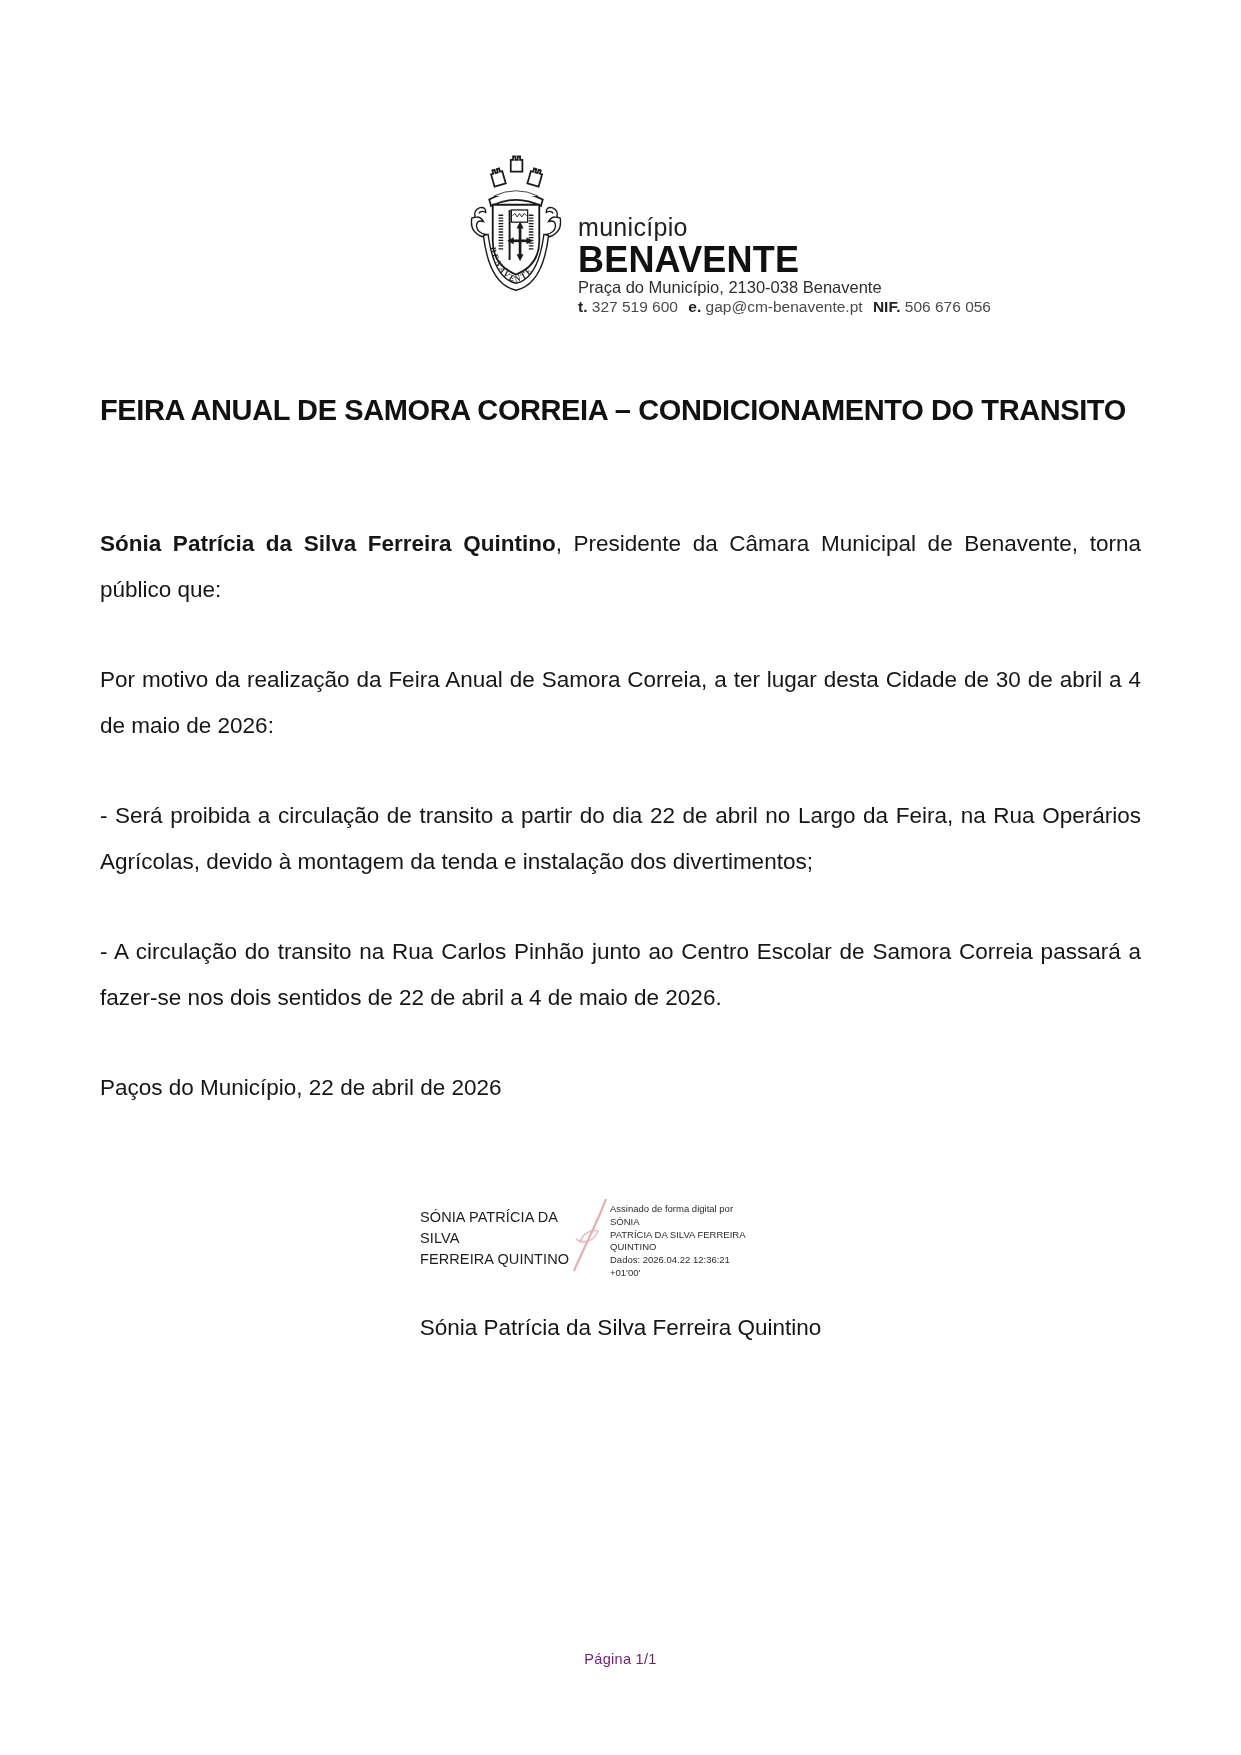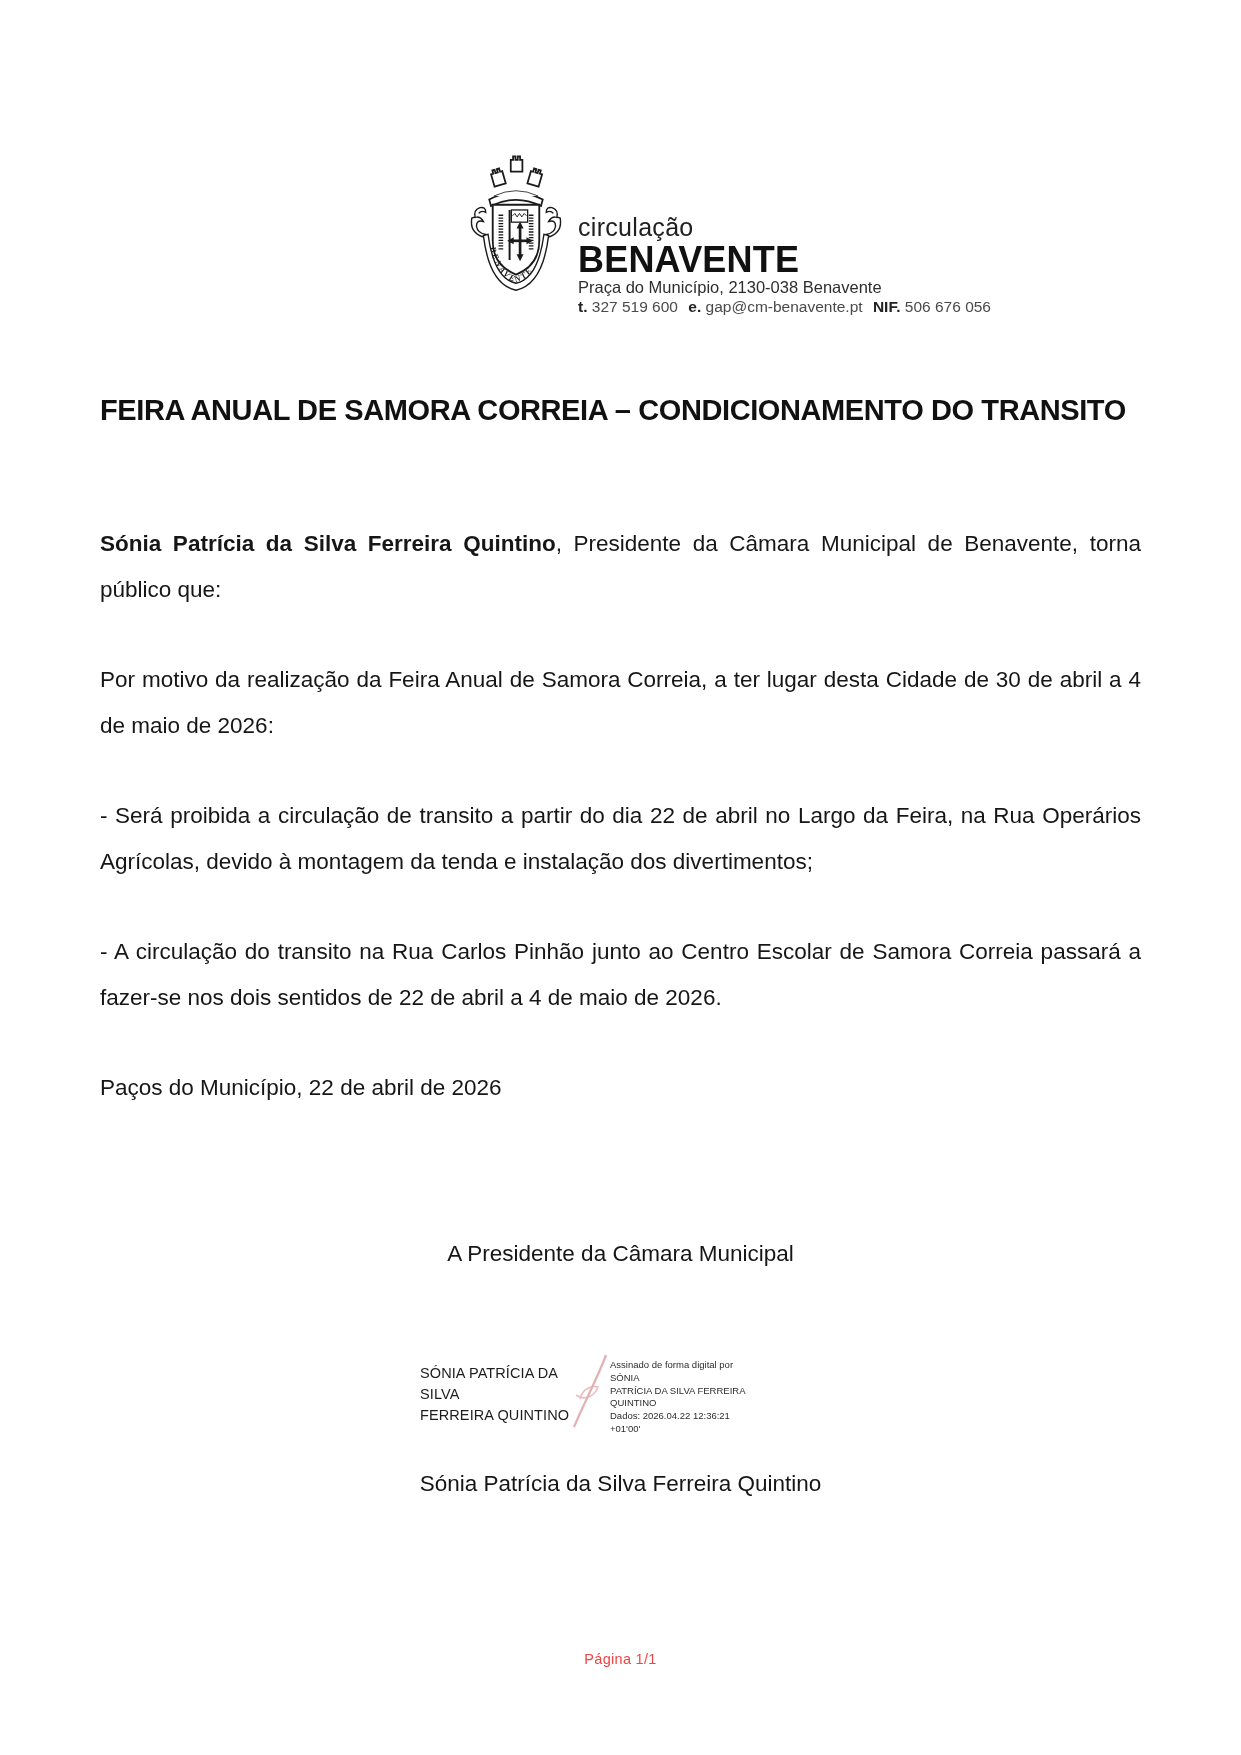--- a/index.html
+++ b/index.html
@@ -53,21 +53,21 @@
   }
   .dsig-flourish{position:absolute;left:148px;top:-2px;width:46px;height:80px;}
   .dsig-details{
     position:absolute;left:190px;top:6px;width:150px;
     font-size:9.5px;line-height:1.35;color:#2c2c2c;
   }
   .signer-name{margin:44px 0 0 0;text-align:center;font-size:22.5px;color:#161616;}
   
   .page-footer{
     position:absolute;left:0;right:0;bottom:88px;
-    text-align:center;font-size:14.5px;color:#ef4444;letter-spacing:.3px;
+    text-align:center;font-size:14.5px;color:#701a75;letter-spacing:.3px;
   }
 </style>
 </head>
 <body>
 
 <div class="page">
 
   <div class="header">
 
     <div class="crest">
@@ -116,21 +116,21 @@
         <defs>
           <path id="ribbonPath" d="M63,158 Q74,220 110,228 Q146,220 157,158"></path>
         </defs>
         <text font-family="Liberation Serif, serif" font-size="15" font-style="italic" font-weight="700" fill="#1a1a1a" stroke="none" letter-spacing="3">
           <textPath href="#ribbonPath" startOffset="6%">BENAVENTE</textPath>
         </text>
       </svg>
     </div>
 
     <div class="org-block">
-      <div class="org-line1">circulação</div>
+      <div class="org-line1">município</div>
       <div class="org-line2">BENAVENTE</div>
       <div class="org-address">Praça do Município, 2130-038 Benavente</div>
       <div class="org-contact">
         <span class="seg"><b>t.</b> <span>327 519 600</span></span>
         <span class="seg"><b>e.</b> <span>gap@cm-benavente.pt</span></span>
         <span class="seg"><b>NIF.</b> <span>506 676 056</span></span>
       </div>
     </div>
   </div>
 
@@ -140,21 +140,20 @@
   <p class="bp intro body-text"><strong>Sónia Patrícia da Silva Ferreira Quintino</strong><span>, Presidente da Câmara Municipal de Benavente, torna público que:</span></p>
 
   <p class="bp body-text">Por motivo da realização da Feira Anual de Samora Correia, a ter lugar desta Cidade de 30 de abril a 4 de maio de 2026:</p>
 
   <p class="bp body-text">- Será proibida a circulação de transito a partir do dia 22 de abril no Largo da Feira, na Rua Operários Agrícolas, devido à montagem da tenda e instalação dos divertimentos;</p>
 
   <p class="bp body-text">- A circulação do transito na Rua Carlos Pinhão junto ao Centro Escolar de Samora Correia passará a fazer-se nos dois sentidos de 22 de abril a 4 de maio de 2026.</p>
 
   <p class="bp body-text place-date">Paços do Município, 22 de abril de 2026</p>
 
-  <p class="sig-title">A Presidente da Câmara Municipal</p>
 
   <div class="dsig">
     <div class="dsig-name">
       <div>SÓNIA PATRÍCIA DA SILVA</div>
       <div>FERREIRA QUINTINO</div>
     </div>
     <div class="dsig-flourish">
       <svg viewBox="0 0 46 80" fill="none">
         <path d="M38,4 C30,26 16,52 6,76" stroke="#dfa2a8" stroke-width="2.2" opacity="0.85"></path>
         <path d="M8,44 C16,50 26,46 30,36 C24,34 14,38 12,48" stroke="#e3aeb3" stroke-width="1.6" opacity="0.8"></path>

